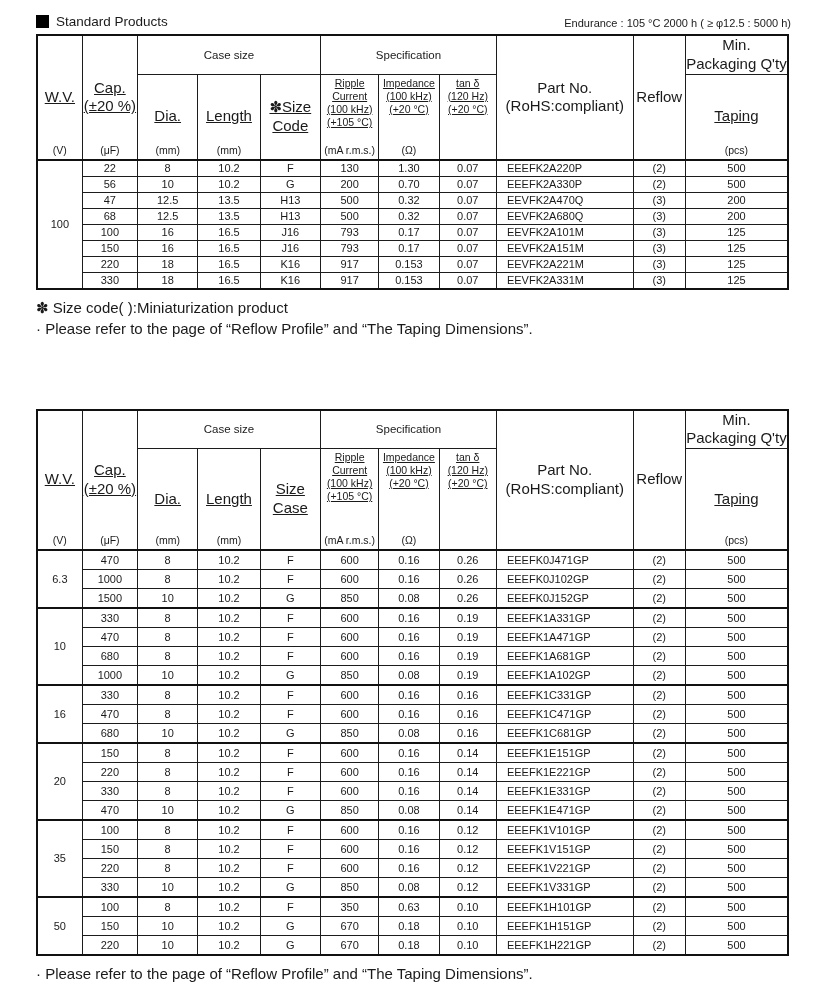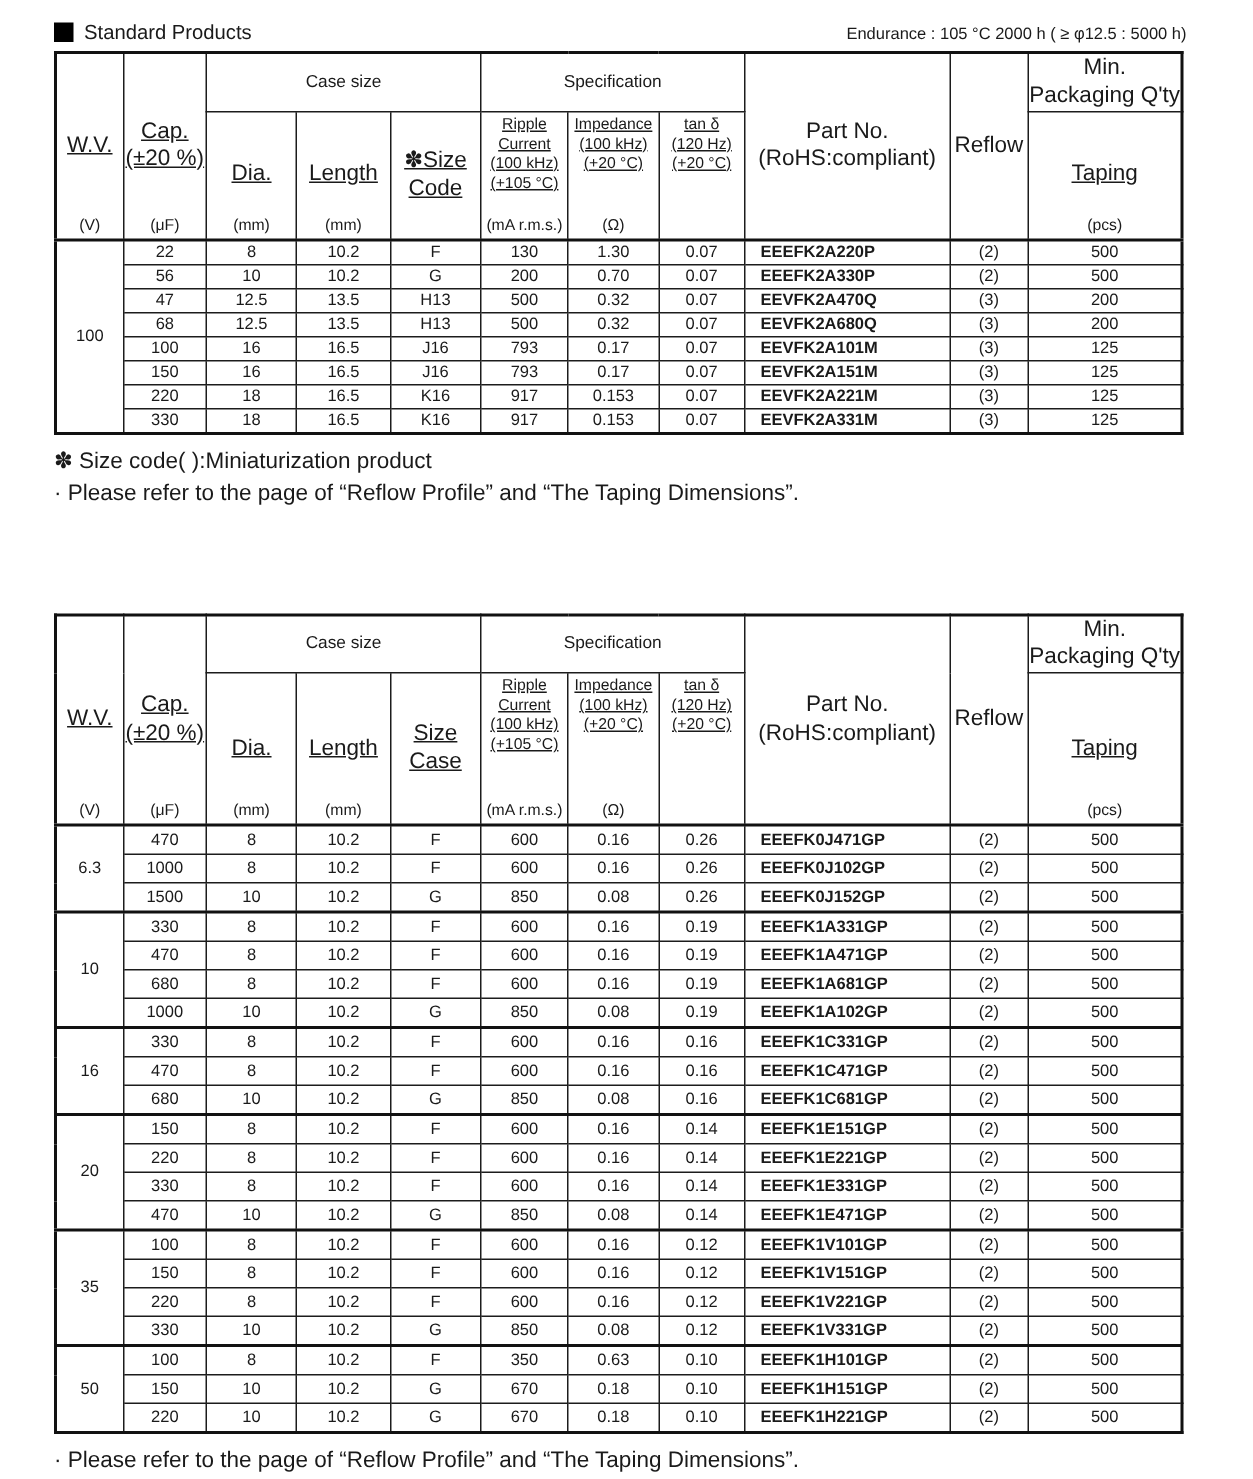--- a/index.html
+++ b/index.html
@@ -41,21 +41,21 @@
   .sub { font-size:10.5px; }
   .topcell { vertical-align:top !important; }
   .topcell .lbl { padding-top:2px; }
   .unit {
     position:absolute; left:0; right:0; bottom:2px;
     font-size:10.5px; text-align:center; line-height:1.1;
   }
   .t1 tbody td { height:15px; }
   .t2 tbody td { height:18px; }
   tbody td { font-size:11px; line-height:1; }
-  tbody td.partno { text-align:left; padding-left:10px;font-weight:bold; }
+  tbody td.partno { text-align:left; padding-left:10px; }
   tbody td.wv { font-size:11px; }
 
   .footnotes { margin-top:7px; font-size:15px; line-height:1.4; }
   .footnotes div { white-space:pre; }
   .gap { height:70px; }
 </style>
 </head>
 <body>
 
 <div class="section">

